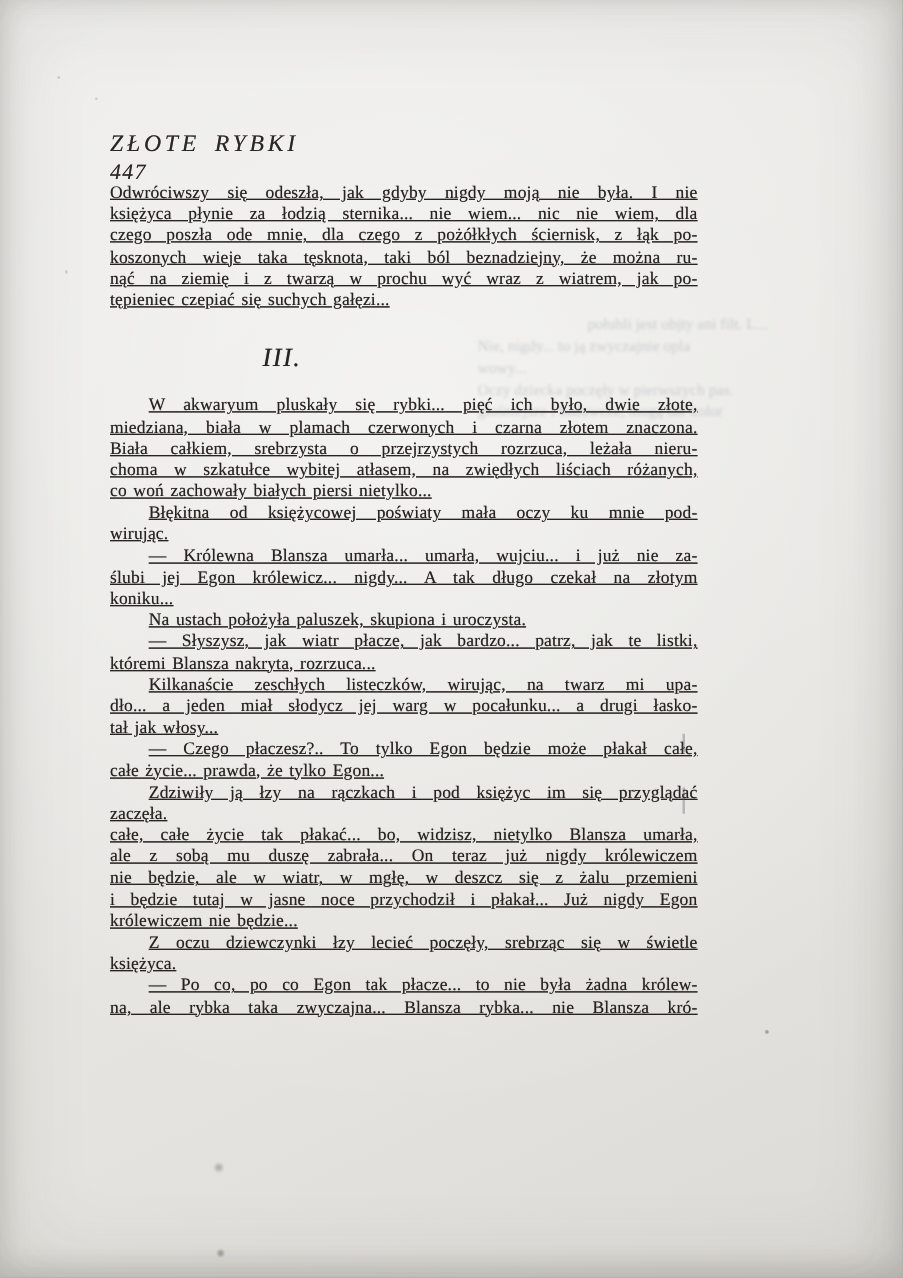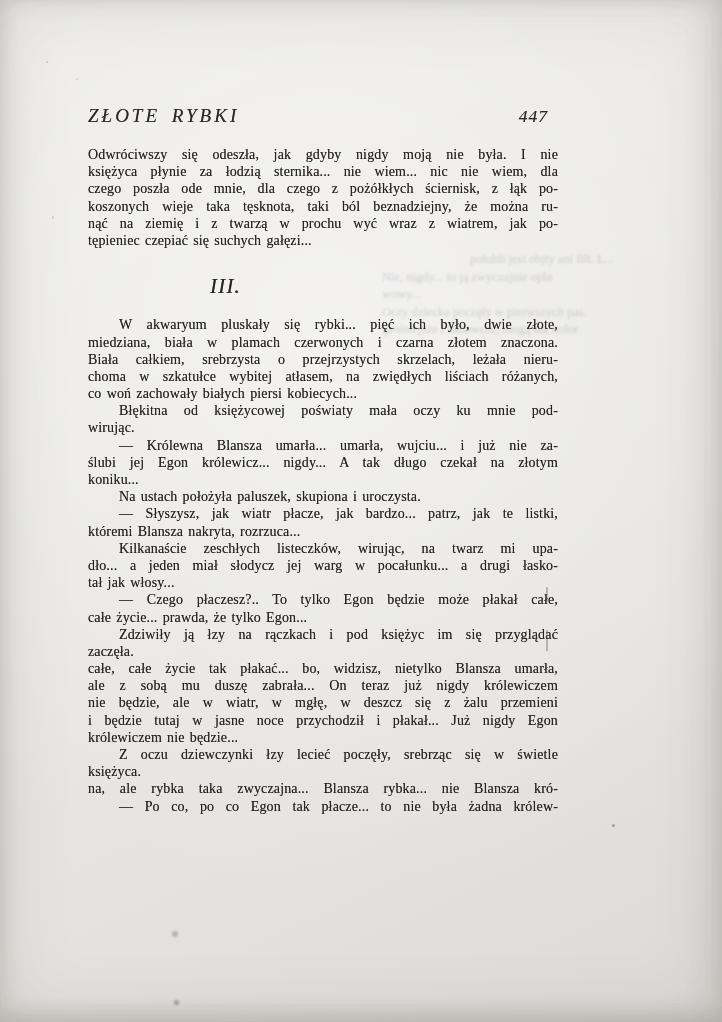--- a/index.html
+++ b/index.html
@@ -19,41 +19,42 @@
     box-shadow:
       inset 0 0 70px rgba(82,78,70,0.15),
       inset 0 -8px 20px rgba(82,78,70,0.14),
       inset -14px 0 28px rgba(82,78,70,0.08),
       inset 8px 0 22px rgba(82,78,70,0.06),
       inset 0 16px 34px rgba(255,255,255,0.25);
   }
   .running-header {
     position: absolute; left: 88px; top: 105px; width: 470px;
     display: flex; justify-content: space-between; align-items: baseline;
-    font-style: italic; color: #2b2723;
+    font-style: italic; color: #2b2723; flex-direction: column;
   }
   .running-header .title {
     font-size: 19px; letter-spacing: 3px; word-spacing: 4px;
     text-shadow: 0 0 0.5px rgba(43,39,35,0.55);
   }
   .running-header .folio {
     font-size: 17.5px; letter-spacing: 1px; padding-right: 10px;
     text-shadow: 0 0 0.5px rgba(43,39,35,0.55);
   }
   .text-block {
     position: absolute; left: 88px; top: 146px; width: 470px;
     font-size: 14px; color: #272320;
     text-shadow: 0 0 0.55px rgba(39,35,32,0.6);
     filter: blur(0.22px);
   }
   .para { margin: 0; }
   .line {
     height: 17.2px; line-height: 17.2px;
     text-align: justify; text-align-last: justify;
     letter-spacing: 0.15px;
+    text-decoration: underline;
   }
   .line.last { text-align-last: left; word-spacing: 1.5px; }
   .para.justify-last .line.last { text-align-last: justify; }
   .line.first { text-indent: 31px; }
   .section-heading {
     margin: 29px 0 21px 122px;
     height: 17.2px; line-height: 17.2px;
     font-style: italic; font-size: 21px; letter-spacing: 1.2px;
     color: #272320;
   }
@@ -101,23 +102,23 @@
         <div class="line">księżyca płynie za łodzią sternika... nie wiem... nic nie wiem, dla</div>
         <div class="line">czego poszła ode mnie, dla czego z pożółkłych ściernisk, z łąk po-</div>
         <div class="line">koszonych wieje taka tęsknota, taki ból beznadziejny, że można ru-</div>
         <div class="line">nąć na ziemię i z twarzą w prochu wyć wraz z wiatrem, jak po-</div>
         <div class="line last">tępieniec czepiać się suchych gałęzi...</div>
       </div>
       <div class="section-heading">III.</div>
       <div class="para">
         <div class="line first">W akwaryum pluskały się rybki... pięć ich było, dwie złote,</div>
         <div class="line">miedziana, biała w plamach czerwonych i czarna złotem znaczona.</div>
-        <div class="line">Biała całkiem, srebrzysta o przejrzystych skrzelach, leżała nieru-</div>
+        <div class="line">Biała całkiem, srebrzysta o przejrzystych rozrzuca, leżała nieru-</div>
         <div class="line">choma w szkatułce wybitej atłasem, na zwiędłych liściach różanych,</div>
-        <div class="line last">co woń zachowały białych piersi kobiecych...</div>
+        <div class="line last">co woń zachowały białych piersi nietylko...</div>
       </div>
       <div class="para">
         <div class="line first">Błękitna od księżycowej poświaty mała oczy ku mnie pod-</div>
         <div class="line last">wirując.</div>
       </div>
       <div class="para">
         <div class="line first">— Królewna Blansza umarła... umarła, wujciu... i już nie za-</div>
         <div class="line">ślubi jej Egon królewicz... nigdy... A tak długo czekał na złotym</div>
         <div class="line last">koniku...</div>
       </div>
@@ -146,22 +147,22 @@
         <div class="line">ale z sobą mu duszę zabrała... On teraz już nigdy królewiczem</div>
         <div class="line">nie będzie, ale w wiatr, w mgłę, w deszcz się z żalu przemieni</div>
         <div class="line">i będzie tutaj w jasne noce przychodził i płakał... Już nigdy Egon</div>
         <div class="line last">królewiczem nie będzie...</div>
       </div>
       <div class="para">
         <div class="line first">Z oczu dziewczynki łzy lecieć poczęły, srebrząc się w świetle</div>
         <div class="line last">księżyca.</div>
       </div>
       <div class="para justify-last">
+        <div class="line first">— Po co, po co Egon tak płacze... to nie była żadna królew-</div>
         <div class="line last">na, ale rybka taka zwyczajna... Blansza rybka... nie Blansza kró-</div>
-        <div class="line first">— Po co, po co Egon tak płacze... to nie była żadna królew-</div>
       </div>
     </div>
 
   <div class="speck s1"></div>
   <div class="speck s2"></div>
   <div class="speck s3"></div>
   <div class="speck s4"></div>
   <div class="speck s5"></div>
   <div class="speck s6"></div>
   <div class="speck s7"></div>

